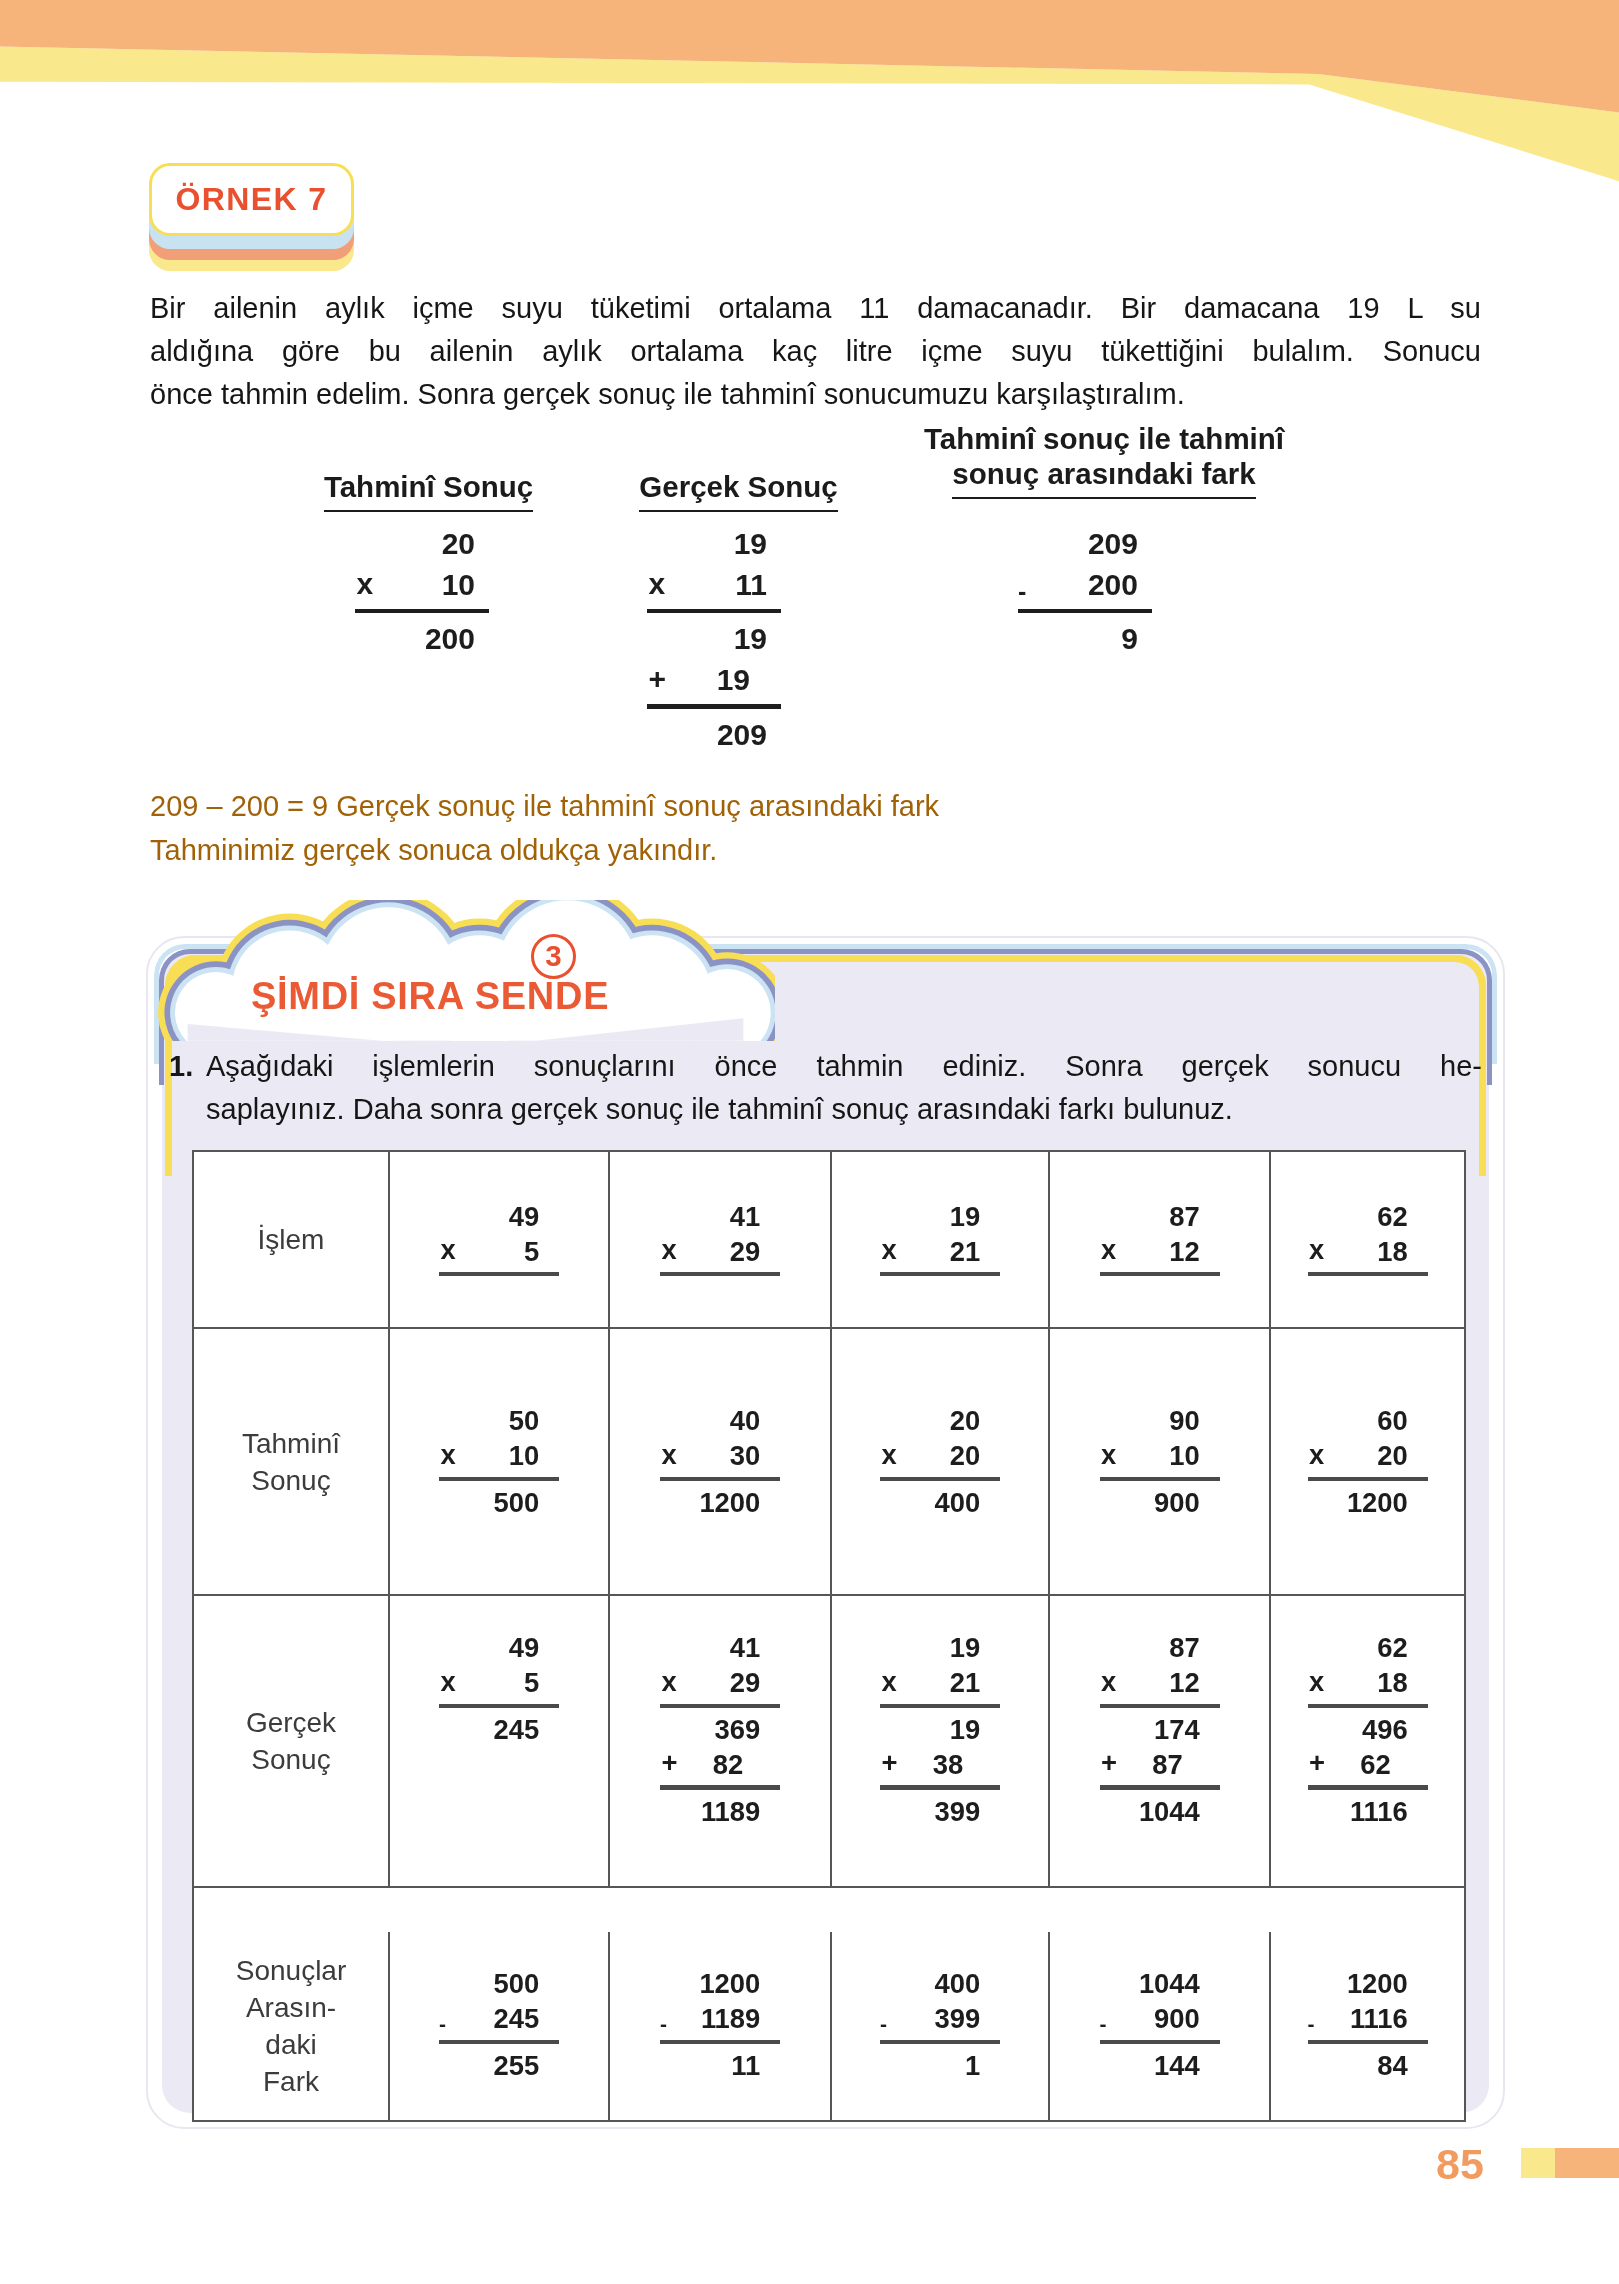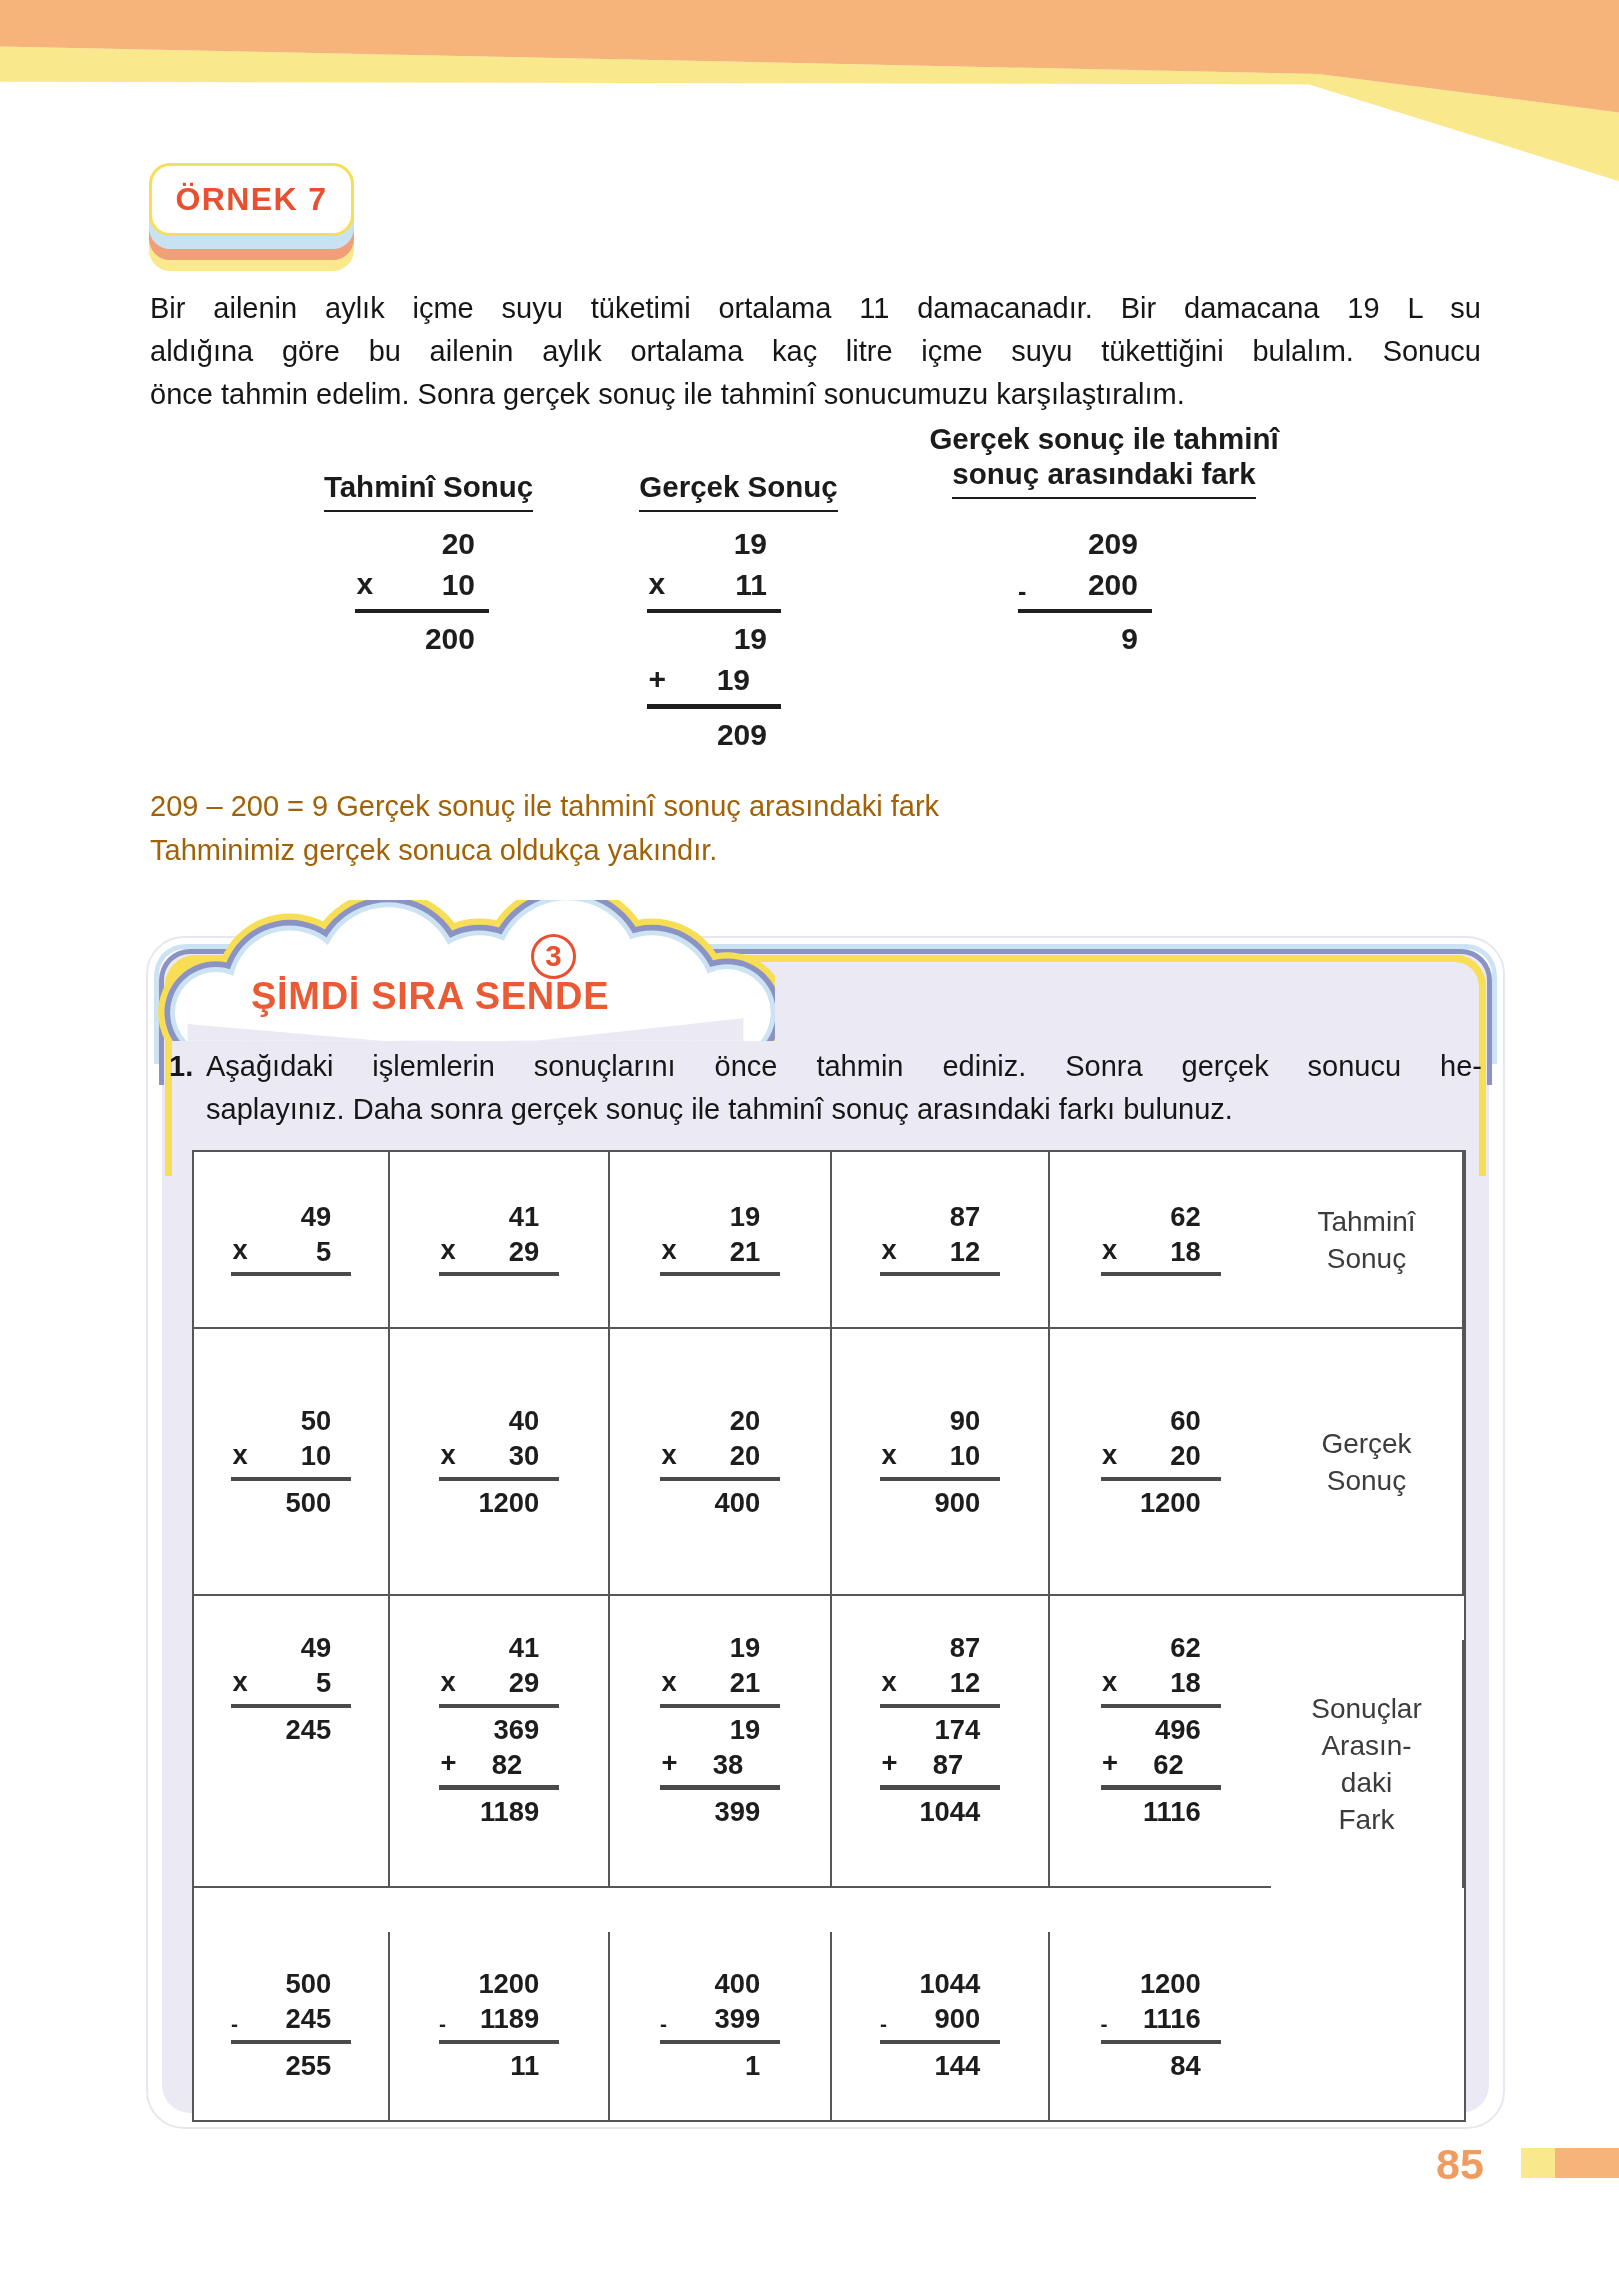--- a/index.html
+++ b/index.html
@@ -119,21 +119,21 @@
     <div class="pline">önce tahmin edelim. Sonra gerçek sonuç ile tahminî sonucumuzu karşılaştıralım.</div>
   </div>
 
   <div class="ex-hdr" style="left:302px;top:470px;width:253px">
     <span class="u">Tahminî Sonuç</span>
   </div>
   <div class="ex-hdr" style="left:619px;top:470px;width:239px">
     <span class="u">Gerçek Sonuç</span>
   </div>
   <div class="ex-hdr" style="left:907px;top:422px;width:394px">
-    <span class="nl">Gerçek sonuç ile tahminî</span>
+    <span class="nl">Tahminî sonuç ile tahminî</span>
     <span class="u">sonuç arasındaki fark</span>
   </div>
   <div id="ex-m1" class="abs" style="left:355px;top:523px">
       <div class="vm ex">
         <div class="vm-row"><span>20</span></div>
         <div class="vm-row"><span class="vm-sign">x</span><span>10</span></div>
         <div class="vm-rule"></div>
         <div class="vm-row"><span>200</span></div>
       </div>
     </div>
@@ -227,20 +227,23 @@
 
     <div class="question">
       <span class="qnum">1.</span>
       <div class="qbody">
         <div class="just">Aşağıdaki işlemlerin sonuçlarını önce tahmin ediniz. Sonra gerçek sonucu he-</div>
         <div>saplayınız. Daha sonra gerçek sonuç ile tahminî sonuç arasındaki farkı bulunuz.</div>
       </div>
     </div>
 
     <div class="ptable" id="ptable">
+        <div class="pcell plabel">
+          <div>İşlem</div>
+        </div>
         <div class="pcell">
           <div class="vm tb">
             <div class="vm-row"><span>49</span></div>
             <div class="vm-row"><span class="vm-sign">x</span><span>5</span></div>
             <div class="vm-rule"></div>
           </div>
         </div>
         <div class="pcell">
           <div class="vm tb">
             <div class="vm-row"><span>41</span></div>

